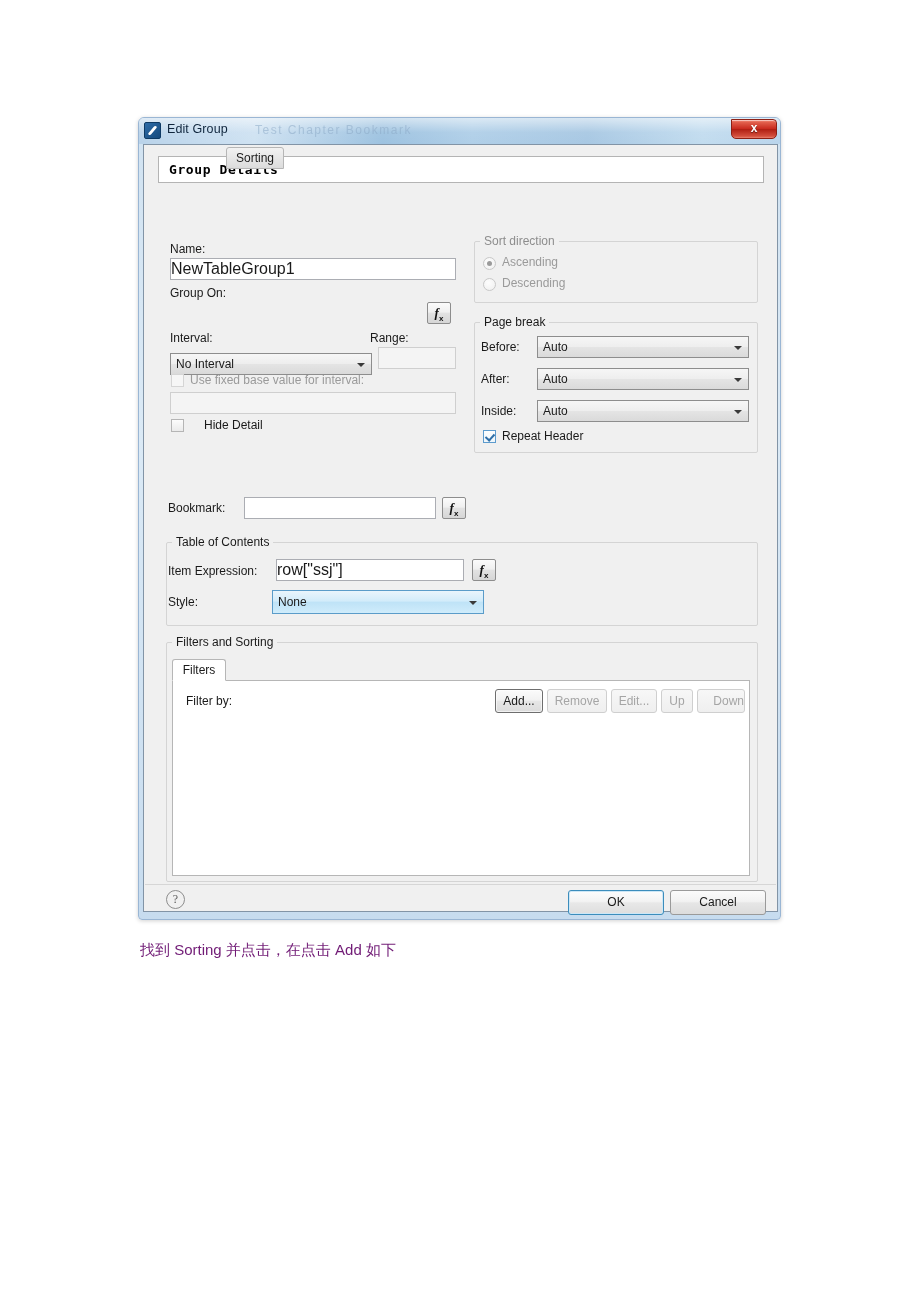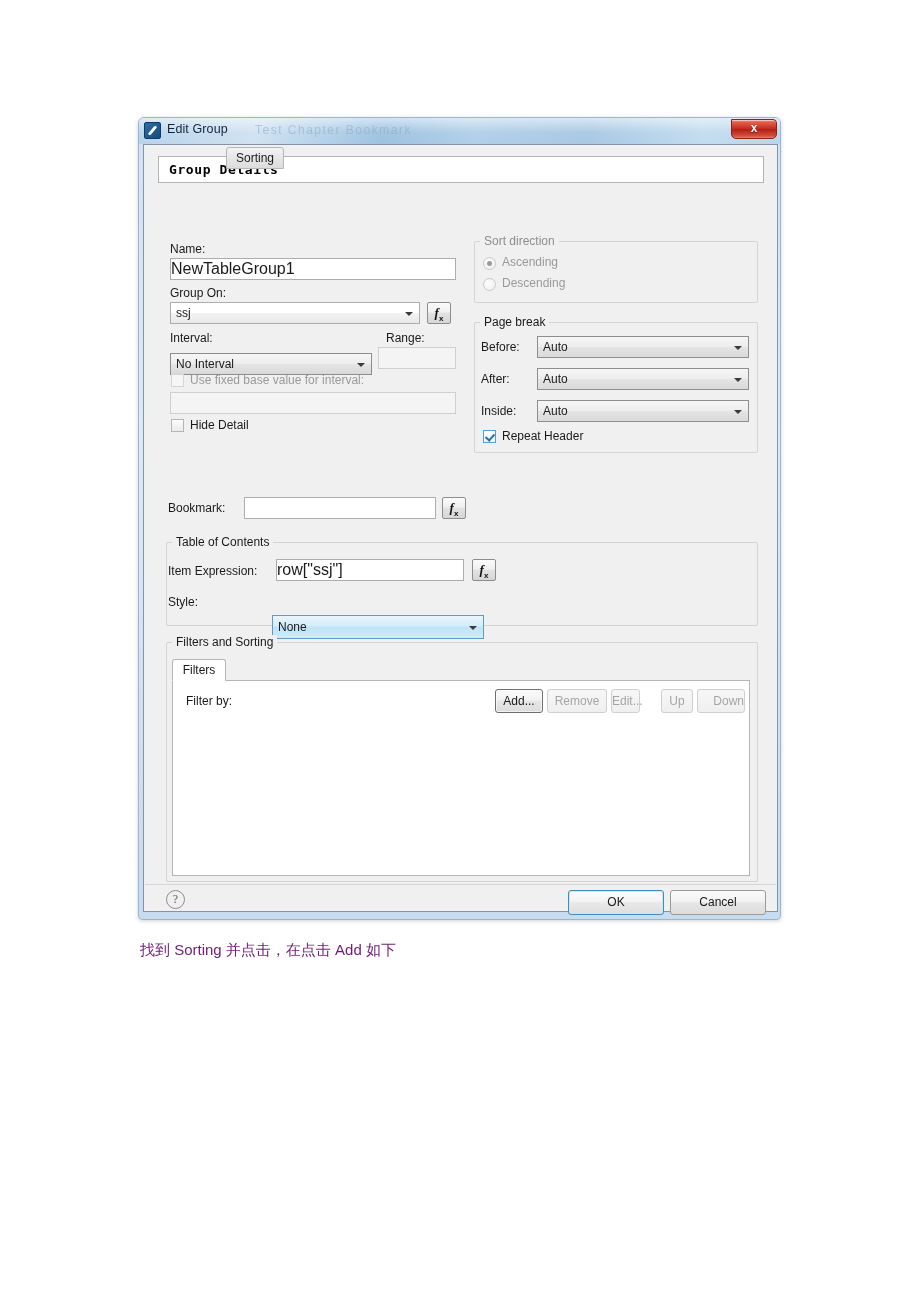--- a/index.html
+++ b/index.html
@@ -459,42 +459,38 @@
     <div class="client">
 
       <div class="banner">
         <div class="banner-title">Group Details</div>
       </div>
 
       <div class="lbl" style="left:26px; top:97px;">Name:</div>
       <div class="tinput" style="left:26px; top:113px; width:286px;">NewTableGroup1</div>
 
       <div class="lbl" style="left:26px; top:141px;">Group On:</div>
-      <div class="combo" style="left:26px; top:157px; width:250px;">
-        <div class="cval">ssj</div>
-        <div class="arrow"></div>
-      </div>
       <div class="fxbtn" style="left:283px; top:157px;">
         <div class="fx">f<sub>x</sub></div>
       </div>
 
       <div class="lbl" style="left:26px; top:186px;">Interval:</div>
-      <div class="lbl" style="left:242px; top:186px;">Range:</div>
+      <div class="lbl" style="left:226px; top:186px;">Range:</div>
       <div class="combo gray" style="left:26px; top:208px; width:202px;padding-left:12px;">
         <div class="cval">No Interval</div>
         <div class="arrow"></div>
       </div>
       <div class="tinput disabled" style="left:234px; top:202px; width:78px;"></div>
 
       <div class="cbox disabled" style="left:27px; top:229px;"></div>
       <div class="lbl dim" style="left:46px; top:228px;">Use fixed base value for interval:</div>
       <div class="tinput disabled" style="left:26px; top:247px; width:286px;"></div>
 
       <div class="cbox" style="left:27px; top:274px;"></div>
-      <div class="lbl" style="left:46px; top:273px;">Hide Detail</div>
+      <div class="lbl" style="left:60px; top:273px;">Hide Detail</div>
 
       <div class="gbox" style="left:330px; top:96px; width:284px; height:62px;"></div>
       <div class="gbox-title dim" style="left:336px; top:89px;">Sort direction</div>
 
       <div class="radio checked" style="left:339px; top:112px;"></div>
       <div class="lbl dim" style="left:358px; top:110px;">Ascending</div>
       <div class="radio" style="left:339px; top:133px;"></div>
       <div class="lbl dim" style="left:358px; top:131px;">Descending</div>
 
       <div class="gbox" style="left:330px; top:177px; width:284px; height:131px;"></div>
@@ -530,38 +526,38 @@
       <div class="gbox" style="left:22px; top:397px; width:592px; height:84px;"></div>
       <div class="gbox-title" style="left:28px; top:390px;">Table of Contents</div>
 
       <div class="lbl" style="left:24px; top:419px;">Item Expression:</div>
       <div class="tinput" style="left:132px; top:414px; width:188px;">row["ssj"]</div>
       <div class="fxbtn" style="left:328px; top:414px;">
         <div class="fx">f<sub>x</sub></div>
       </div>
 
       <div class="lbl" style="left:24px; top:450px;">Style:</div>
-      <div class="combo blue" style="left:128px; top:470px; width:212px; height:24px;">
+      <div class="combo blue" style="left:128px; top:445px; width:212px; height:24px;">
         <div class="cval" style="top:4px;">None</div>
         <div class="arrow" style="top:10px;"></div>
       </div>
 
       <div class="gbox" style="left:22px; top:497px; width:592px; height:240px;"></div>
       <div class="gbox-title" style="left:28px; top:490px;">Filters and Sorting</div>
 
       <div class="tab active" style="left:28px; top:514px; width:54px;">Filters</div>
       <div class="tab inactive" style="left:82px; top:514px; width:58px;">Sorting</div>
 
       <div class="tabpanel" style="left:28px; top:535px; width:578px; height:196px;"></div>
 
       <div class="lbl" style="left:42px; top:549px;">Filter by:</div>
 
       <div class="pbtn strong" style="left:351px; top:544px; width:48px;">Add...</div>
       <div class="pbtn disabled" style="left:403px; top:544px; width:60px;">Remove</div>
-      <div class="pbtn disabled" style="left:467px; top:544px; width:29px;">Edit...</div>
+      <div class="pbtn disabled" style="left:467px; top:544px; width:46px;">Edit...</div>
       <div class="pbtn disabled" style="left:517px; top:544px; width:32px;">Up</div>
       <div class="pbtn disabled" style="left:553px; top:544px; width:48px;text-align:right;">Down</div>
 
 
       <div class="footer-sep" style="top:739px;"></div>
 
       <div class="help-icon" style="left:22px; top:745px;">
         <span>?</span>
       </div>
 

